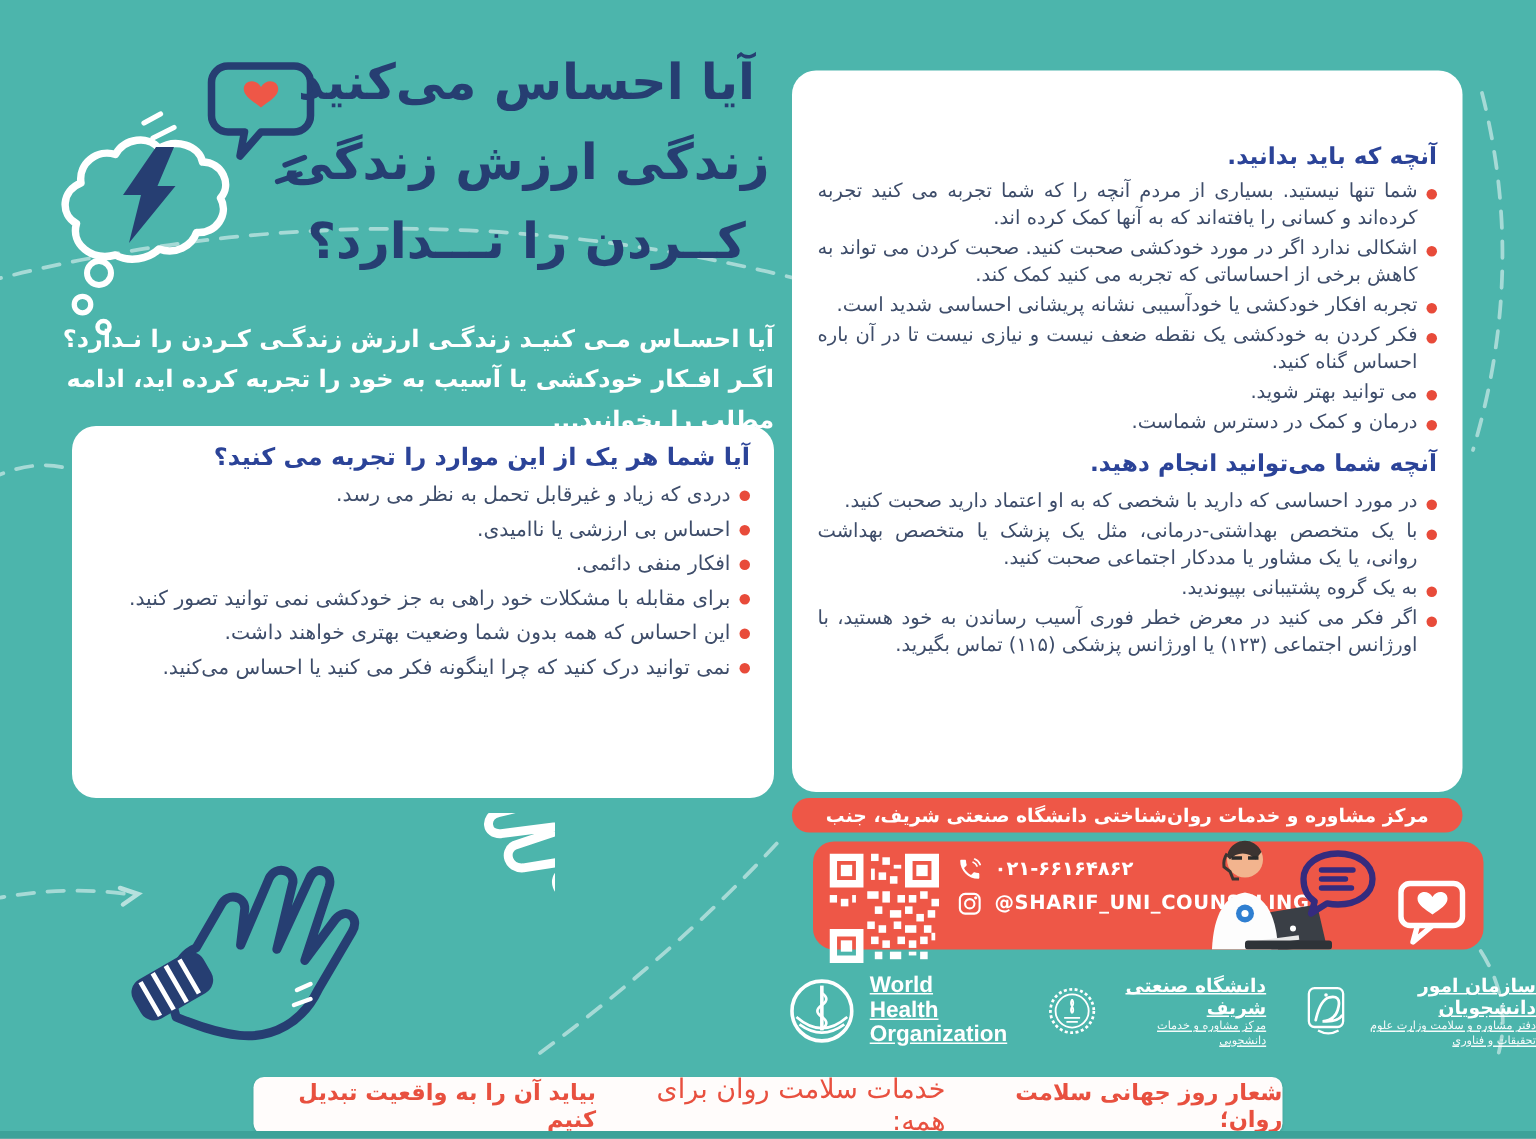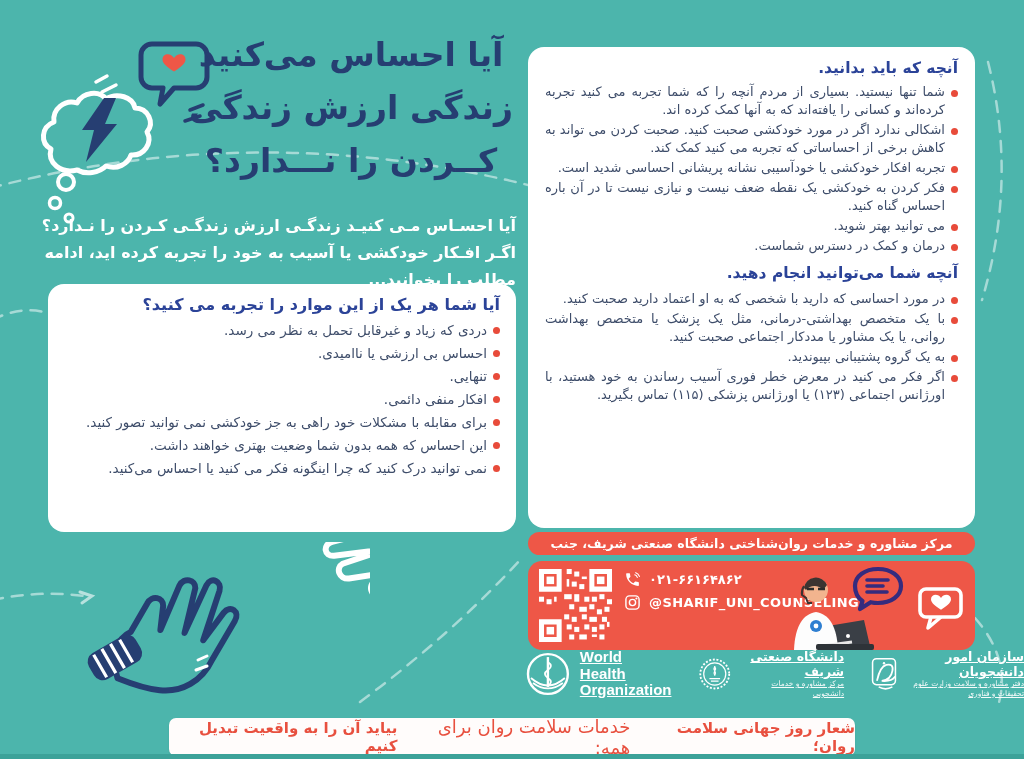--- a/index.html
+++ b/index.html
@@ -21,34 +21,34 @@
   .title{position:absolute;top:28px;right:508px;width:330px;text-align:center;}
   .title .line{display:block;font-size:33px;font-weight:bold;color:var(--navy);line-height:53px;white-space:nowrap;}
 
   .intro{position:absolute;top:212px;right:508px;width:492px;text-align:right;
          color:var(--white);font-size:16px;font-weight:bold;line-height:27px;}
 
   .box{position:absolute;background:var(--white);border-radius:16px;box-sizing:border-box;overflow:hidden;}
   .box-left{top:284px;right:508px;width:468px;height:248px;padding:11px 16px 8px;}
   .box-right{top:47px;right:49px;width:447px;height:481px;padding:12px 17px;}
   .box h2{margin:0 0 6px;font-size:16px;font-weight:bold;color:var(--royal);}
-  .box-right h2{font-size:15.5px;}
+  .box-right h2{font-size:15.5px;margin-top:36px;}
   .box ul{list-style:none;margin:0;padding:0;}
   .box li{position:relative;padding-right:13px;color:var(--body);}
   .box li::before{content:"";position:absolute;right:0;top:7px;width:7px;height:7px;
                   border-radius:50%;background:var(--red_dot);}
   .box-left li{font-size:13.5px;line-height:20px;margin-bottom:3px;}
   .box-right li{font-size:13px;line-height:18px;margin-bottom:2px;text-align:justify;}
   .h2-do{margin-top:9px !important;margin-bottom:8px !important;}
 
   .addr{position:absolute;top:532px;right:49px;width:447px;height:23px;border-radius:12px;
         background:var(--red);color:var(--white);font-size:12.5px;font-weight:bold;
         text-align:center;line-height:23px;box-sizing:border-box;}
 
-  .contact{position:absolute;top:561px;right:49px;width:447px;height:89px;border-radius:14px;
+  .contact{position:absolute;top:561px;right:35px;width:447px;height:72px;border-radius:14px;
            background:var(--red);direction:ltr;}
   .qr{position:absolute;left:11px;top:8px;width:73px;height:73px;}
   .contact-rows{position:absolute;left:96px;top:10px;display:flex;flex-direction:column;gap:6px;}
   .crow{display:flex;align-items:center;gap:8px;color:var(--white);
         font-size:13px;font-weight:bold;letter-spacing:.4px;direction:ltr;}
   .crow svg{width:17px;height:17px;flex:0 0 auto;}
   .person{position:absolute;left:250px;bottom:0;}
   .bubble-chat{position:absolute;left:320px;top:3px;}
   .bubble-heart{position:absolute;left:388px;top:24px;}
 
@@ -115,21 +115,20 @@
     <span class="line">کــردن را نـــدارد؟</span>
   </h1>
 
   <p class="intro" style="margin:0;">آیا احسـاس مـی کنیـد زندگـی ارزش زندگـی کـردن را نـدارد؟ اگـر افـکار خودکشی یا آسیب به خود را تجربه کرده اید، ادامه مطلب را بخوانید...</p>
 
   <div class="box box-left">
     <h2>آیا شما هر یک از این موارد را تجربه می کنید؟</h2>
     <ul>
       <li>دردی که زیاد و غیرقابل تحمل به نظر می رسد.</li>
       <li>احساس بی ارزشی یا ناامیدی.</li>
-      <li>تنهایی.</li>
       <li>افکار منفی دائمی.</li>
       <li>برای مقابله با مشکلات خود راهی به جز خودکشی نمی توانید تصور کنید.</li>
       <li>این احساس که همه بدون شما وضعیت بهتری خواهند داشت.</li>
       <li>نمی توانید درک کنید که چرا اینگونه فکر می کنید یا احساس می‌کنید.</li>
     </ul>
   </div>
 
   <div class="box box-right">
     <h2>آنچه که باید بدانید.</h2>
     <ul>

